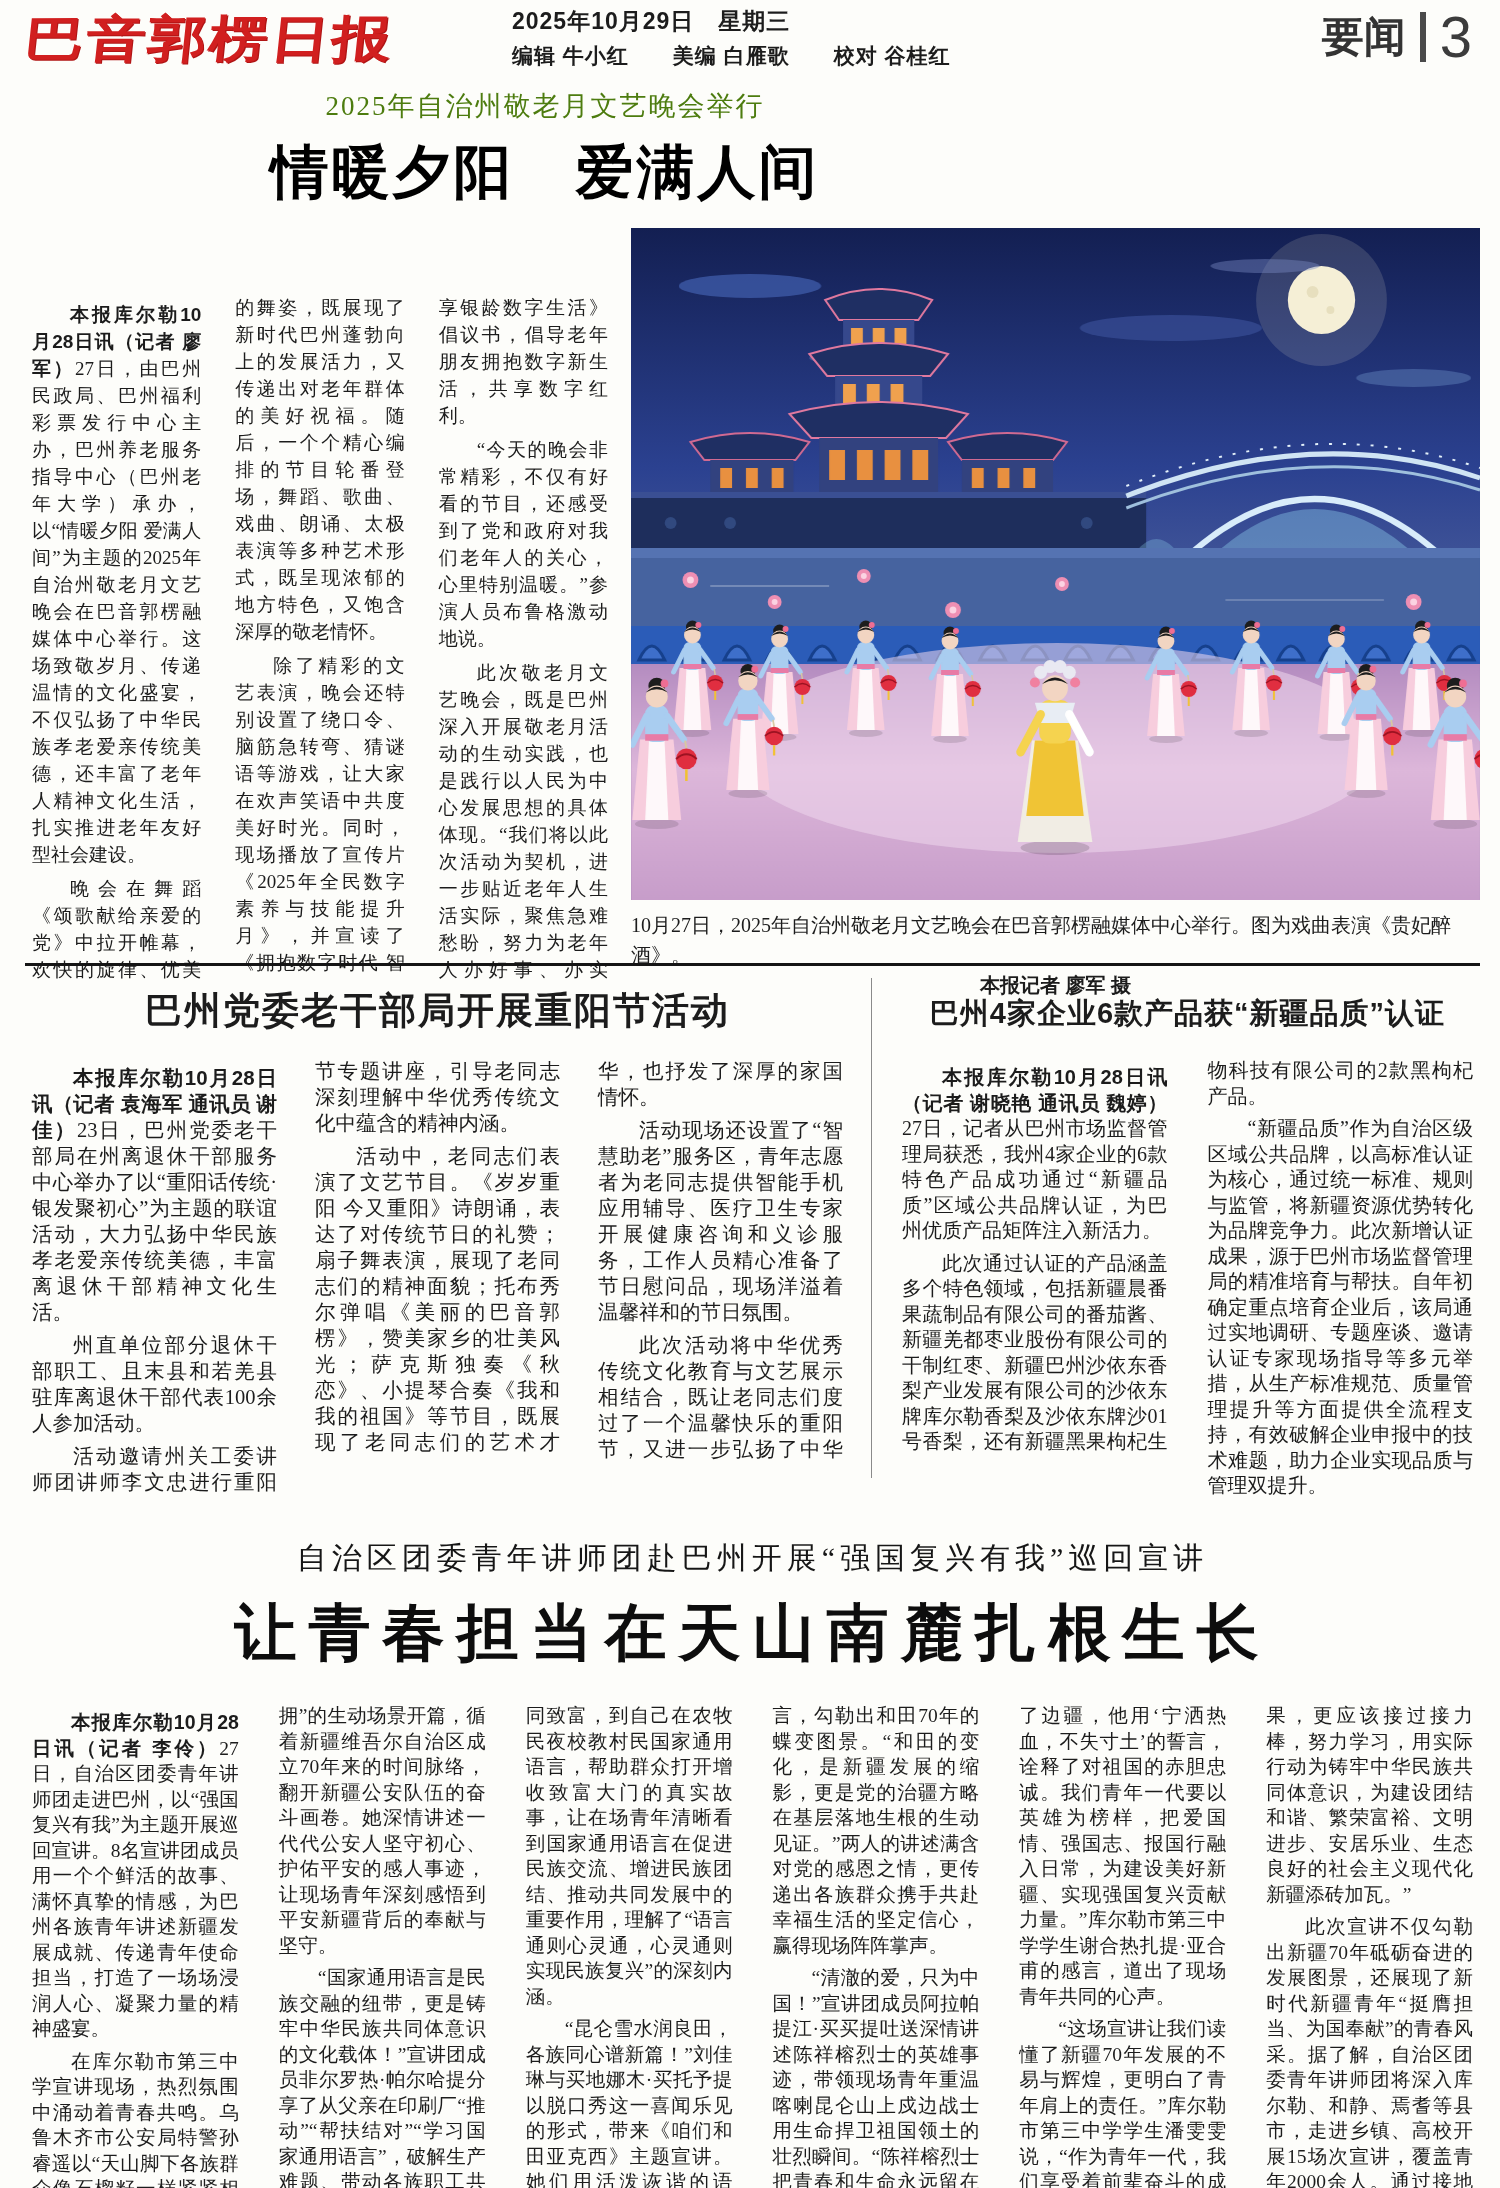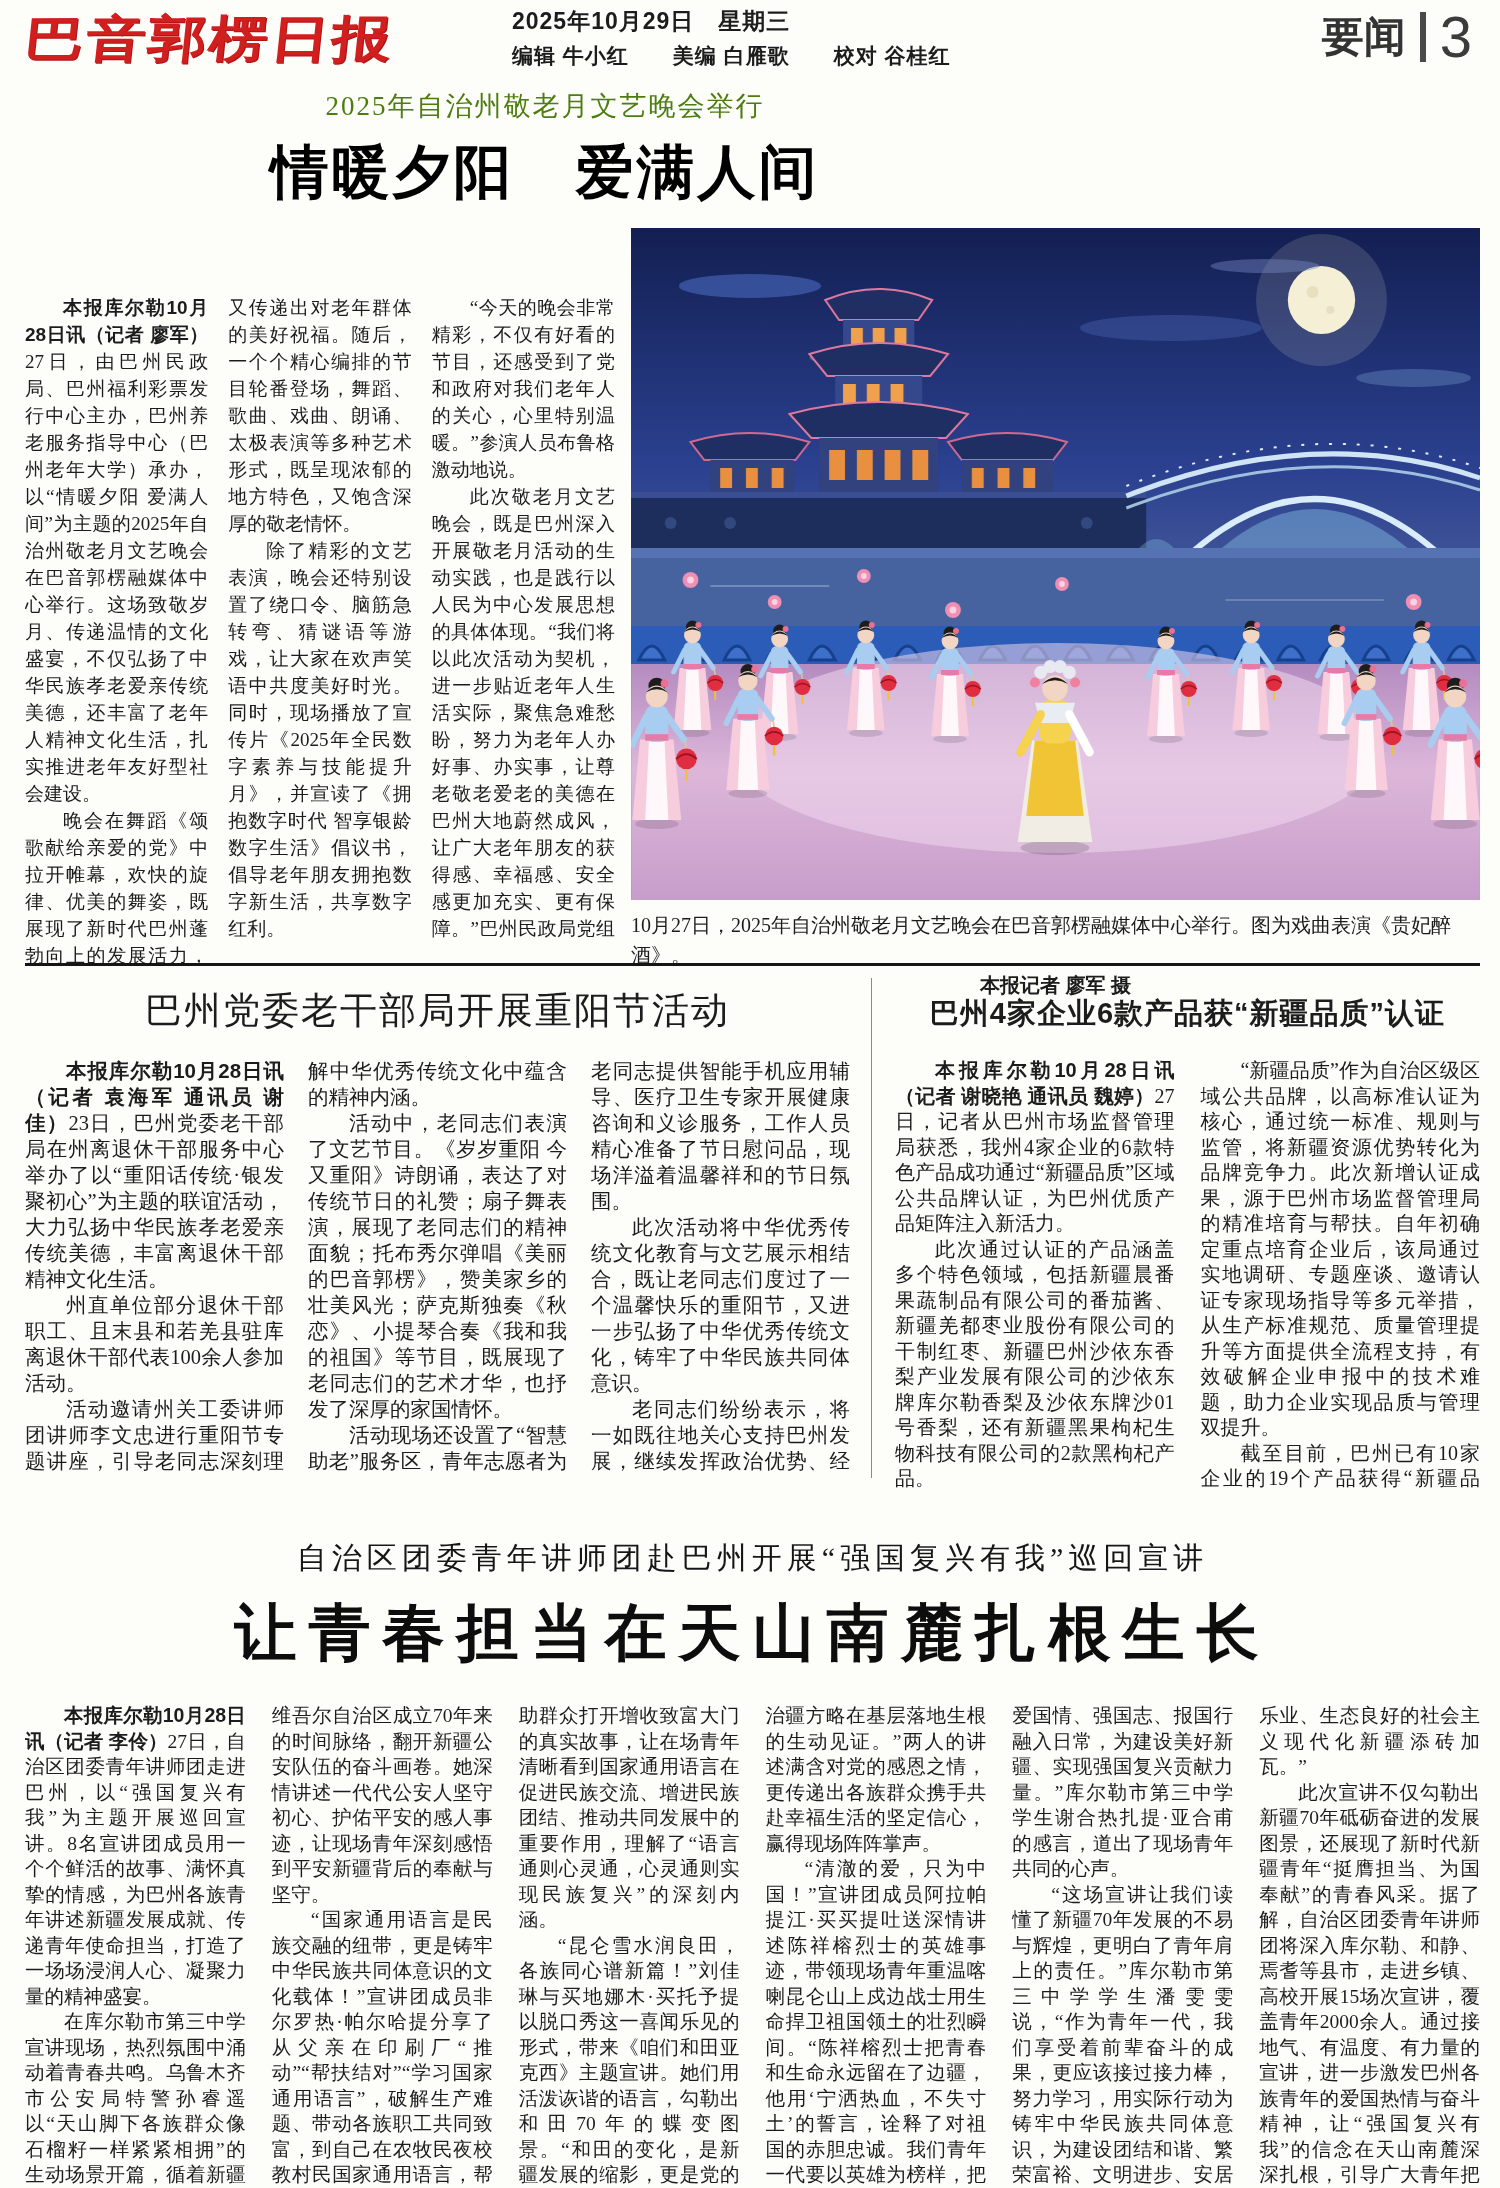--- a/index.html
+++ b/index.html
@@ -11,42 +11,42 @@
         font-family:"Liberation Serif",serif;transform:skewX(-6deg) scaleX(1.18);
         transform-origin:left center;letter-spacing:2px;text-shadow:1px 1px 0 #b01515;}
   .dateblock{position:absolute;left:487px;top:0;font-family:"Liberation Sans",sans-serif;}
   .date-line{font-size:23px;font-weight:700;letter-spacing:1px;}
   .staff-line{font-size:21px;font-weight:700;margin-top:5px;letter-spacing:1px;}
   .section-page{position:absolute;right:8px;top:2px;display:flex;align-items:center;gap:14px;}
   .section-name{font-size:42px;font-weight:900;font-family:"Liberation Sans",sans-serif;color:#333;}
   .vbar{width:6px;height:50px;background:#4a4a4a;}
   .page-num{font-size:58px;font-family:"Liberation Sans",sans-serif;color:#3c3c3c;line-height:1;}
   
-  p{margin:0;text-indent:2em;}
+  p{margin:7px;text-indent:2em;}
   .body-text{text-align:justify;overflow:hidden;}
   .dl{font-weight:700;font-family:"Liberation Sans",sans-serif;}
   
   .a1{position:absolute;top:88px;left:25px;width:1455px;}
   .a1-head{width:1040px;text-align:center;}
   .kicker1{font-size:27px;letter-spacing:2px;color:#4d7c0f;}
   .a1-headline{margin:10px 0 16px;font-size:58px;font-weight:900;letter-spacing:3px;
                font-family:"Liberation Sans",sans-serif;color:#000000;}
   .a1-flex{display:flex;margin-top:14px;}
   .a1-body{width:590px;height:756px;padding-top:66px;box-sizing:border-box;
            column-count:3;column-gap:20px;font-size:19px;line-height:27px;}
   .a1-fig{flex:1;margin:0 0 0 16px;}
   .photo-box{width:100%;height:672px;display:block;background:#1a2a5e;}
   .a1-caption{margin-top:10px;font-size:20px;line-height:30px;}
   .credit{display:block;text-align:center;font-weight:700;font-family:"Liberation Sans",sans-serif;}
   
   .hrule{position:absolute;left:25px;width:1455px;height:0;border-top:3px solid #151515;}
   
   .mid{position:absolute;top:966px;left:25px;width:1455px;height:526px;}
   .mid-left{position:absolute;left:0;top:0;width:825px;}
-  .mid-left h2{margin:20px 0 22px;text-align:center;font-size:37px;font-weight:400;
+  .mid-left h2{margin:20px 0 22px;text-align:center;font-size:37px;font-weight:700;
                letter-spacing:2px;font-family:"Liberation Sans",sans-serif;}
   .mid-left-body{column-count:3;column-gap:24px;height:440px;font-size:20.5px;line-height:26px;}
   .mid-vrule{position:absolute;left:846px;top:12px;width:1px;height:500px;background:#8a8a8a;}
   .mid-right{position:absolute;left:870px;top:0;width:585px;}
   .mid-right h2{margin:28px 0 24px;text-align:center;font-size:29px;font-weight:900;
                 letter-spacing:1px;font-family:"Liberation Sans",sans-serif;}
   .mid-right-body{column-count:2;column-gap:26px;height:443px;font-size:20px;line-height:25.5px;}
   
   .bottom{position:absolute;top:1538px;left:25px;width:1455px;}
   .kicker2{text-align:center;font-size:30px;letter-spacing:5px;color:#161616;}

